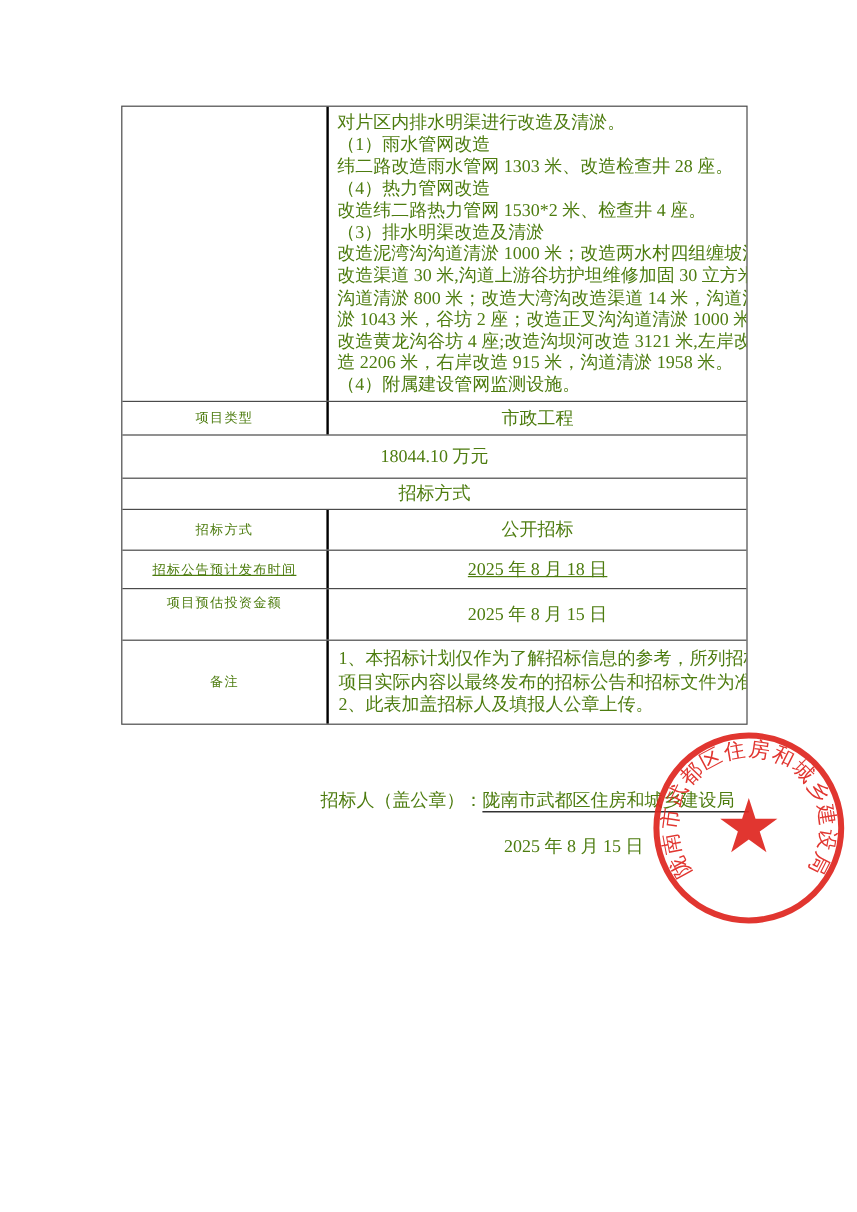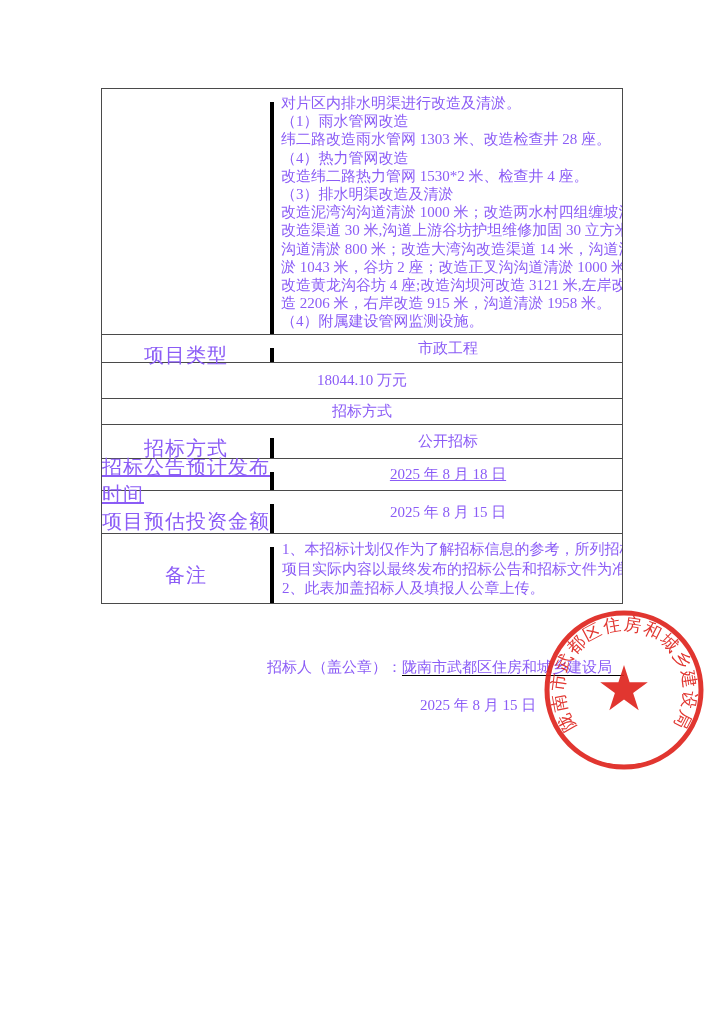--- a/index.html
+++ b/index.html
@@ -1,30 +1,30 @@
 <!DOCTYPE html>
 <html><head>
 <meta charset="utf-8">
 <style>
   html,body { margin:0; padding:0; background:#ffffff; }
   .page {
     position:relative; width:714px; height:1010px; background:#ffffff;
-    font-family:"Liberation Serif","DejaVu Serif",serif; color:#8b5cf6;
+    font-family:"Liberation Serif","DejaVu Serif",serif; color:#4d7c0f;
     overflow:hidden;
   }
   .table {
     position:absolute; left:101px; top:88px; width:522px;
     border:1px solid #4a4a4a; box-sizing:border-box;
   }
   .row { display:flex; border-top:1px solid #4a4a4a; box-sizing:border-box; }
   .row.first { border-top:none; }
   .label-cell {
-    width:172px; flex:0 0 172px; border-right:4px solid #000000; box-sizing:border-box;
+    width:172px; flex:0 0 172px; border-right:2px solid #000000; box-sizing:border-box;
     display:flex; align-items:center; justify-content:center;
-    font-size:20px; letter-spacing:1px;margin-top:13px;
+    font-size:11px; letter-spacing:1px;
   }
   .value-cell {
     flex:1; display:flex; align-items:center; justify-content:center; font-size:15px;
   }
   .h245 { height:245px; } .h28 { height:28px; } .h36 { height:36px; }
   .h26 { height:26px; } .h34 { height:34px; } .h32 { height:32px;text-decoration:underline; }
   .h43 { height:43px; } .h70 { height:70px; }
   .top-label { align-items:flex-start; padding-top:4px; }
   .desc-cell { display:block; padding:5px 4px 0 7px; overflow:hidden; }
   .desc-line { font-size:15px; line-height:18.2px; white-space:nowrap; }

